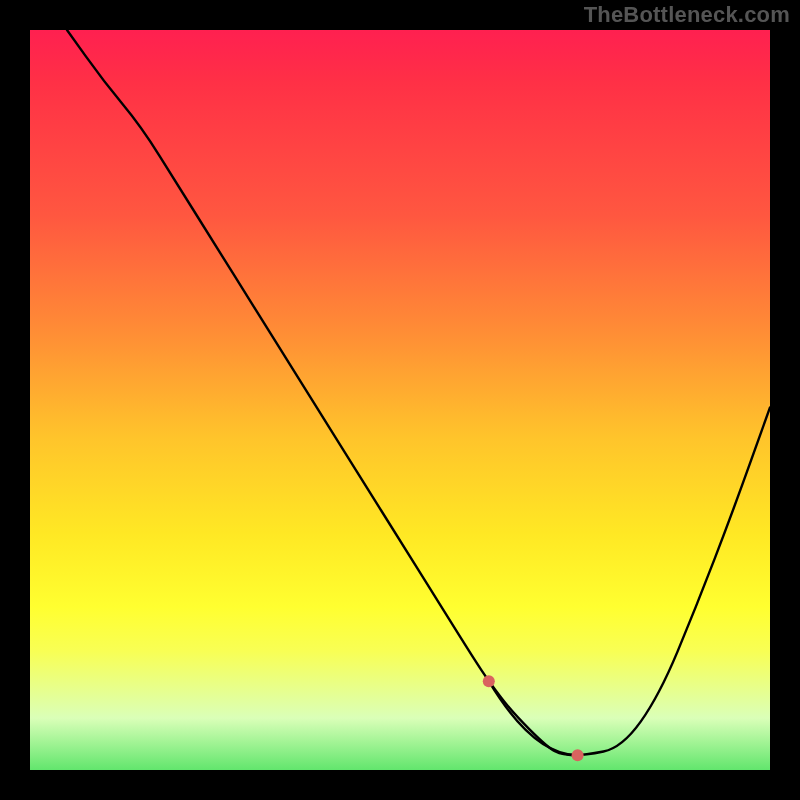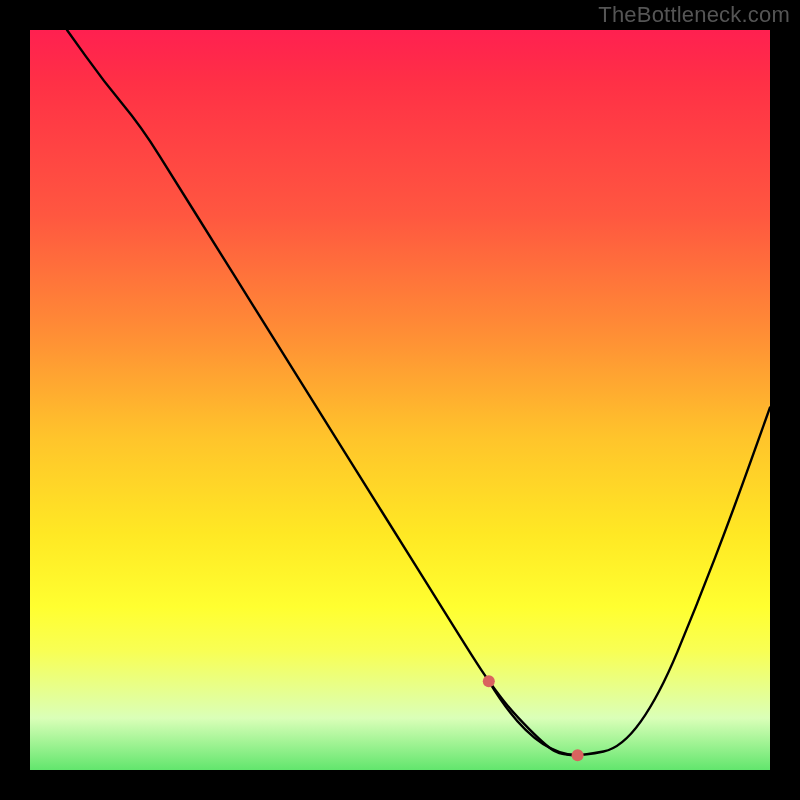--- a/index.html
+++ b/index.html
@@ -16,21 +16,21 @@
     width: 800px;
     height: 800px;
     background: #000;
   }
   .watermark {
     position: absolute;
     top: 2px;
     right: 10px;
     color: #555;
     font-size: 22px;
-    font-weight: 400;
+    font-weight: 700;
     letter-spacing: 0.2px;
     z-index: 10;
   }
   .plot-area {
     position: absolute;
     left: 30px;
     top: 30px;
     width: 740px;
     height: 740px;
     overflow: hidden;

